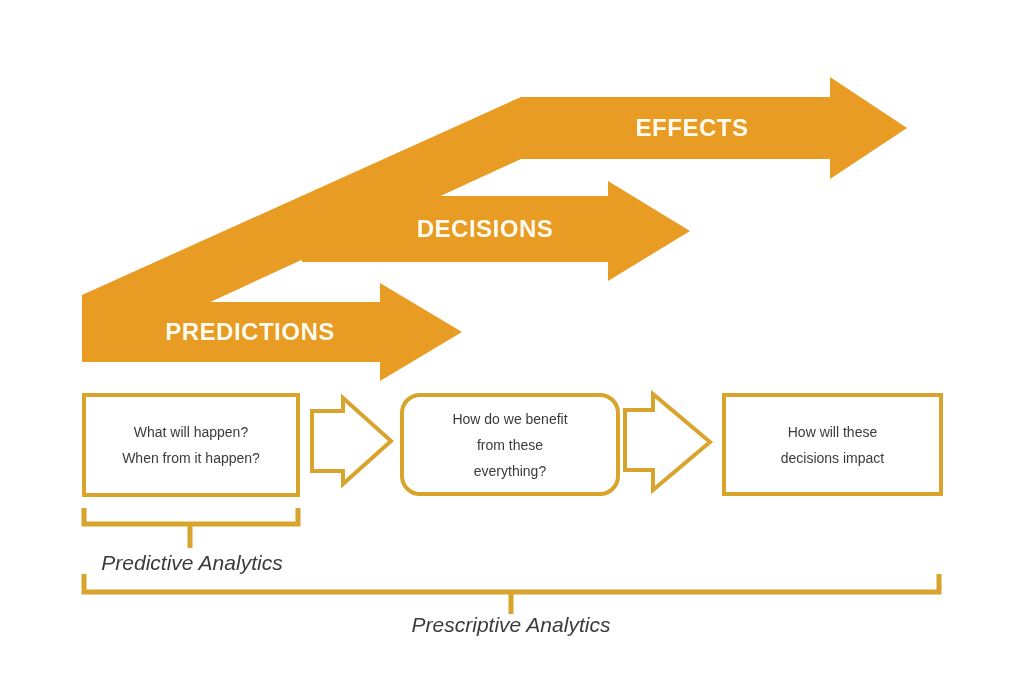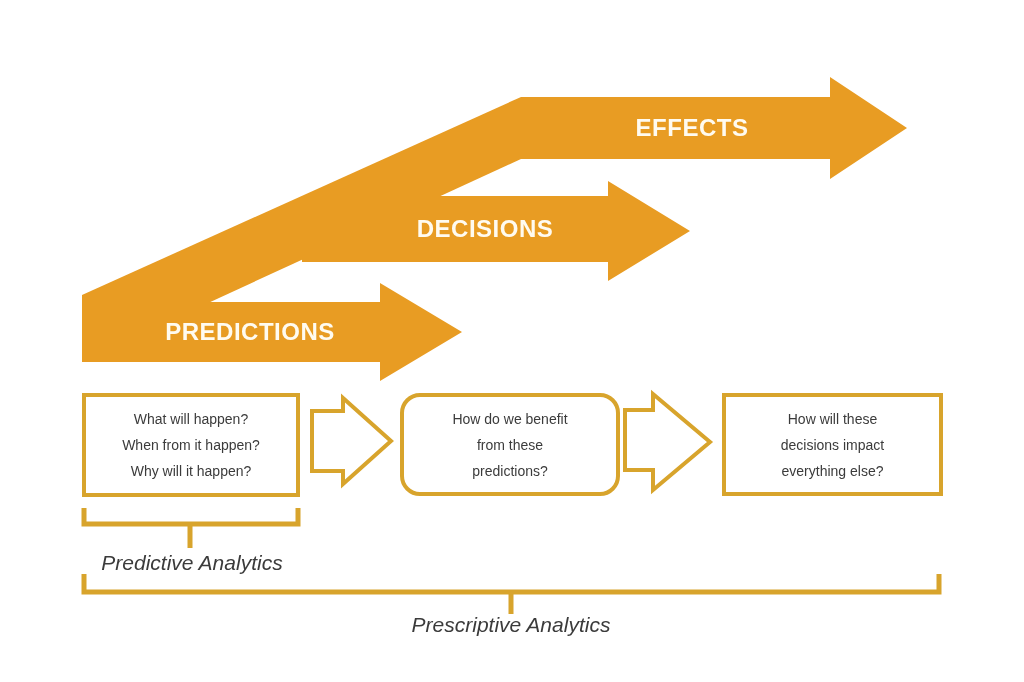--- a/index.html
+++ b/index.html
@@ -68,32 +68,30 @@
     <polygon points="625,410 653,410 653,394 710,442 653,490 653,470 625,470" fill="#ffffff" stroke-width="4" stroke-linejoin="miter" stroke="#D8A42C"></polygon>
 
     <path d="M84 508 L84 524 L298 524 L298 508 M190 524 L190 548" fill="none" stroke-width="5" stroke="#D8A42C"></path>
 
     <path d="M84 574 L84 592 L939 592 L939 574 M511 592 L511 614" fill="none" stroke-width="5" stroke="#D8A42C"></path>
   </svg>
 
   <div class="qbox qbox-1">
     <div>What will happen?</div>
     <div>When from it happen?</div>
-    <div>Why will it happen?</div>
   </div>
 
   <div class="qbox qbox-2">
     <div>How do we benefit</div>
     <div>from these</div>
-    <div>predictions?</div>
+    <div>everything?</div>
   </div>
 
   <div class="qbox qbox-3">
     <div>How will these</div>
     <div>decisions impact</div>
-    <div>everything else?</div>
   </div>
 
   <div class="bracket-label bracket-label-1">Predictive Analytics</div>
 
   <div class="bracket-label bracket-label-2">Prescriptive Analytics</div>
 
 </div>
 
 </body></html>

